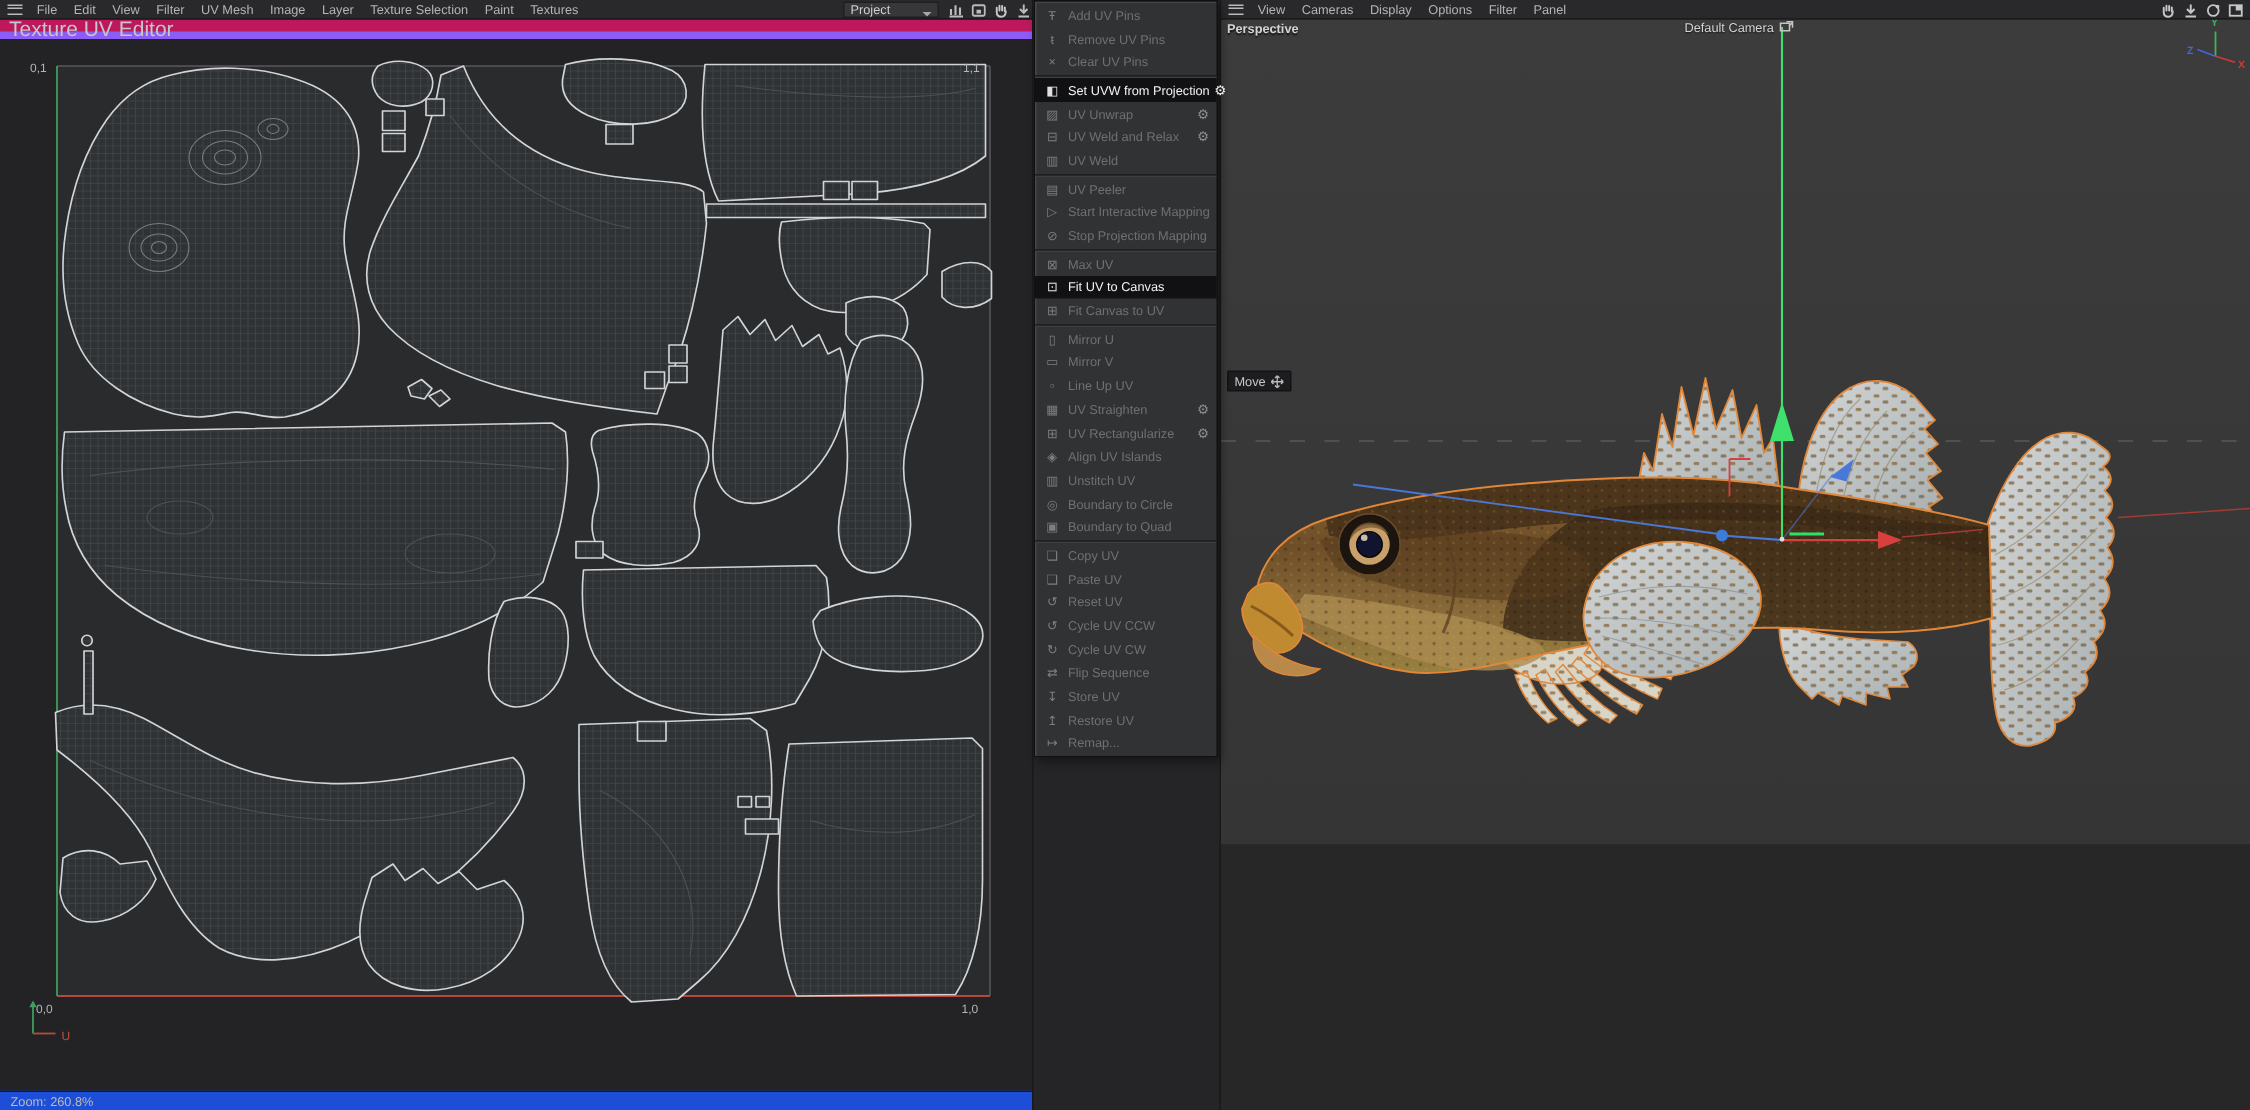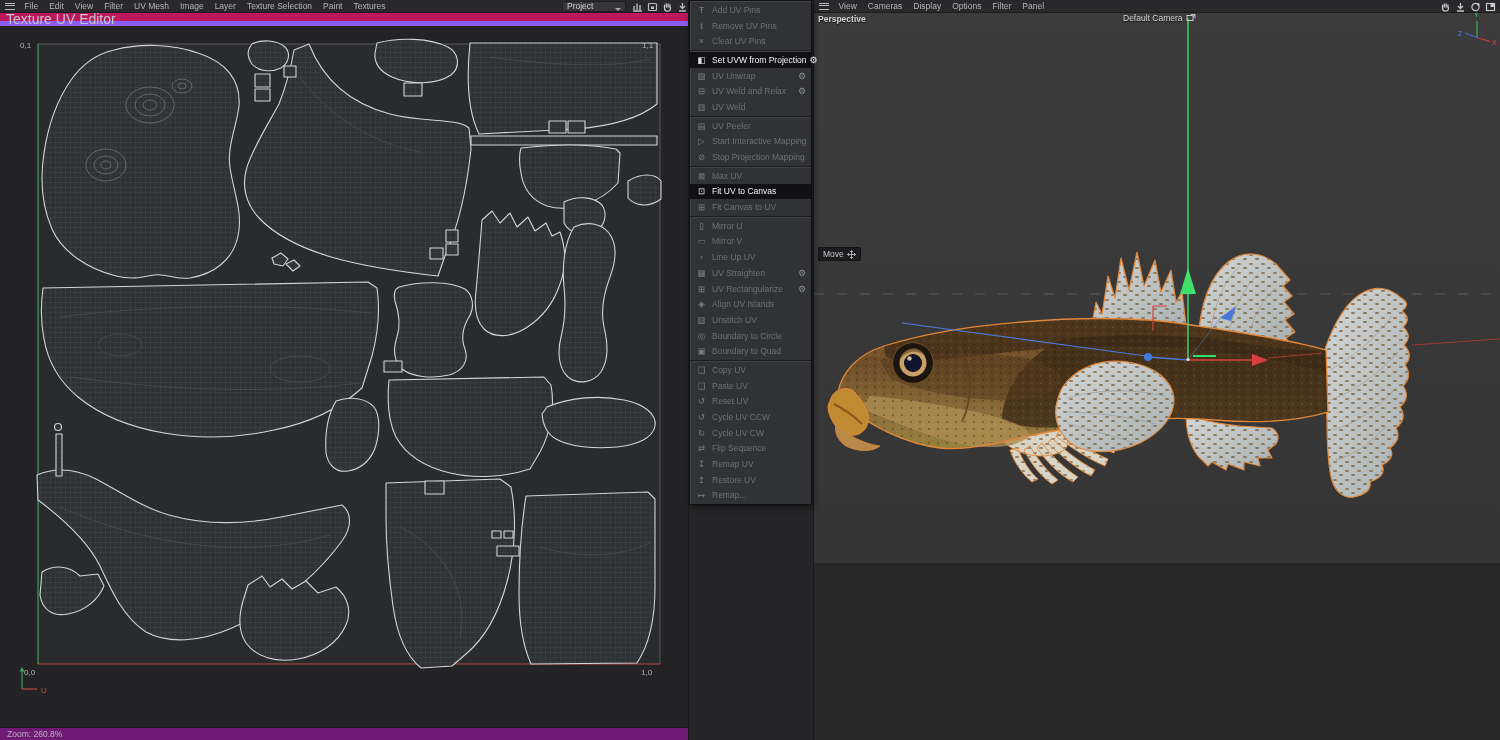--- a/index.html
+++ b/index.html
@@ -24,21 +24,21 @@
 .tb-icons{position:absolute;top:1px;display:flex;gap:3px}
 #tb-icons-left{left:631px}
 #tb-icons-right{right:4px}
 .tico{width:12px;height:11px;display:flex;align-items:center;justify-content:center}
 
 
 #left-panel{position:absolute;left:0;top:13px;width:688px;height:714px;background:#232325}
 #left-title{height:13px;line-height:13px;padding-left:6px;font-size:14px;color:#c4c6c8;
             background:#be185d;border-bottom:5px solid #8b5cf6}
 #uv-svg{position:absolute;left:0;top:13px}
-#left-status{position:absolute;left:0;top:727px;width:688px;height:13px;background:#701a75;
+#left-status{position:absolute;left:0;top:727px;width:688px;height:13px;background:#1d4ed8;
              border-top:1px solid #1b1b1d;font-size:8.5px;color:#b8babc;line-height:12px;padding-left:7px;z-index:3}
 
 
 #mid-strip{position:absolute;left:688px;top:0;width:126px;height:740px;background:#252527;
            border-left:1px solid #19191b;border-right:1px solid #19191b}
 #uv-menu{position:absolute;left:689px;top:0;width:123px;background:#303234;z-index:40;
          border:1px solid #101011;box-shadow:inset 1px 1px 0 #45474a,2px 3px 6px rgba(0,0,0,.45)}
 .grp{padding:1px 0}
 .grp + .grp{border-top:1px solid #1e1f21;box-shadow:inset 0 1px 0 #3d3f42}
 .mi{display:flex;align-items:center;height:15.7px;padding:0 5px 0 5px;font-size:8.5px;color:#6e7174;white-space:nowrap}
@@ -341,21 +341,21 @@
         <div class="mi">
           <span class="ic">↻</span>
           <span>Cycle UV CW</span>
         </div>
         <div class="mi">
           <span class="ic">⇄</span>
           <span>Flip Sequence</span>
         </div>
         <div class="mi">
           <span class="ic">↧</span>
-          <span>Remap UV</span>
+          <span>Store UV</span>
         </div>
         <div class="mi">
           <span class="ic">↥</span>
           <span>Restore UV</span>
         </div>
         <div class="mi">
           <span class="ic">↦</span>
           <span>Remap...</span>
         </div>
       </div>

